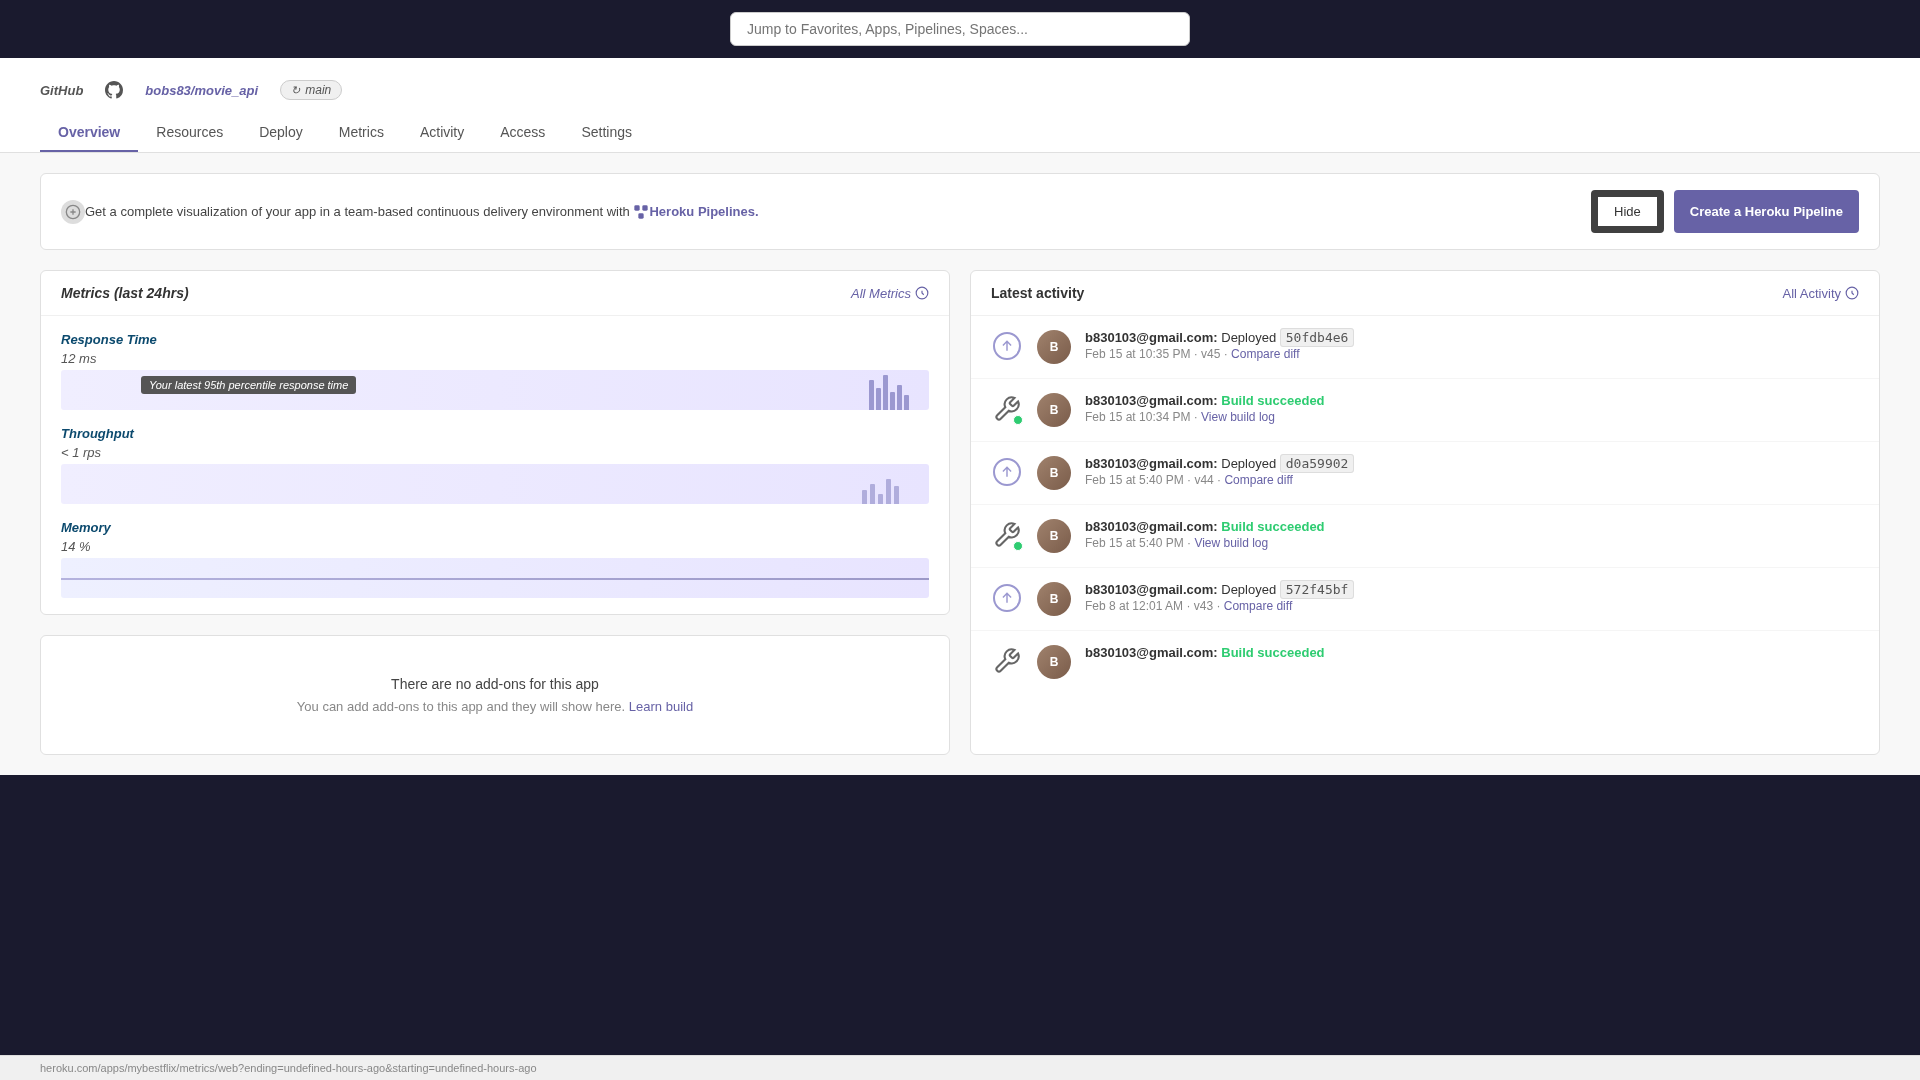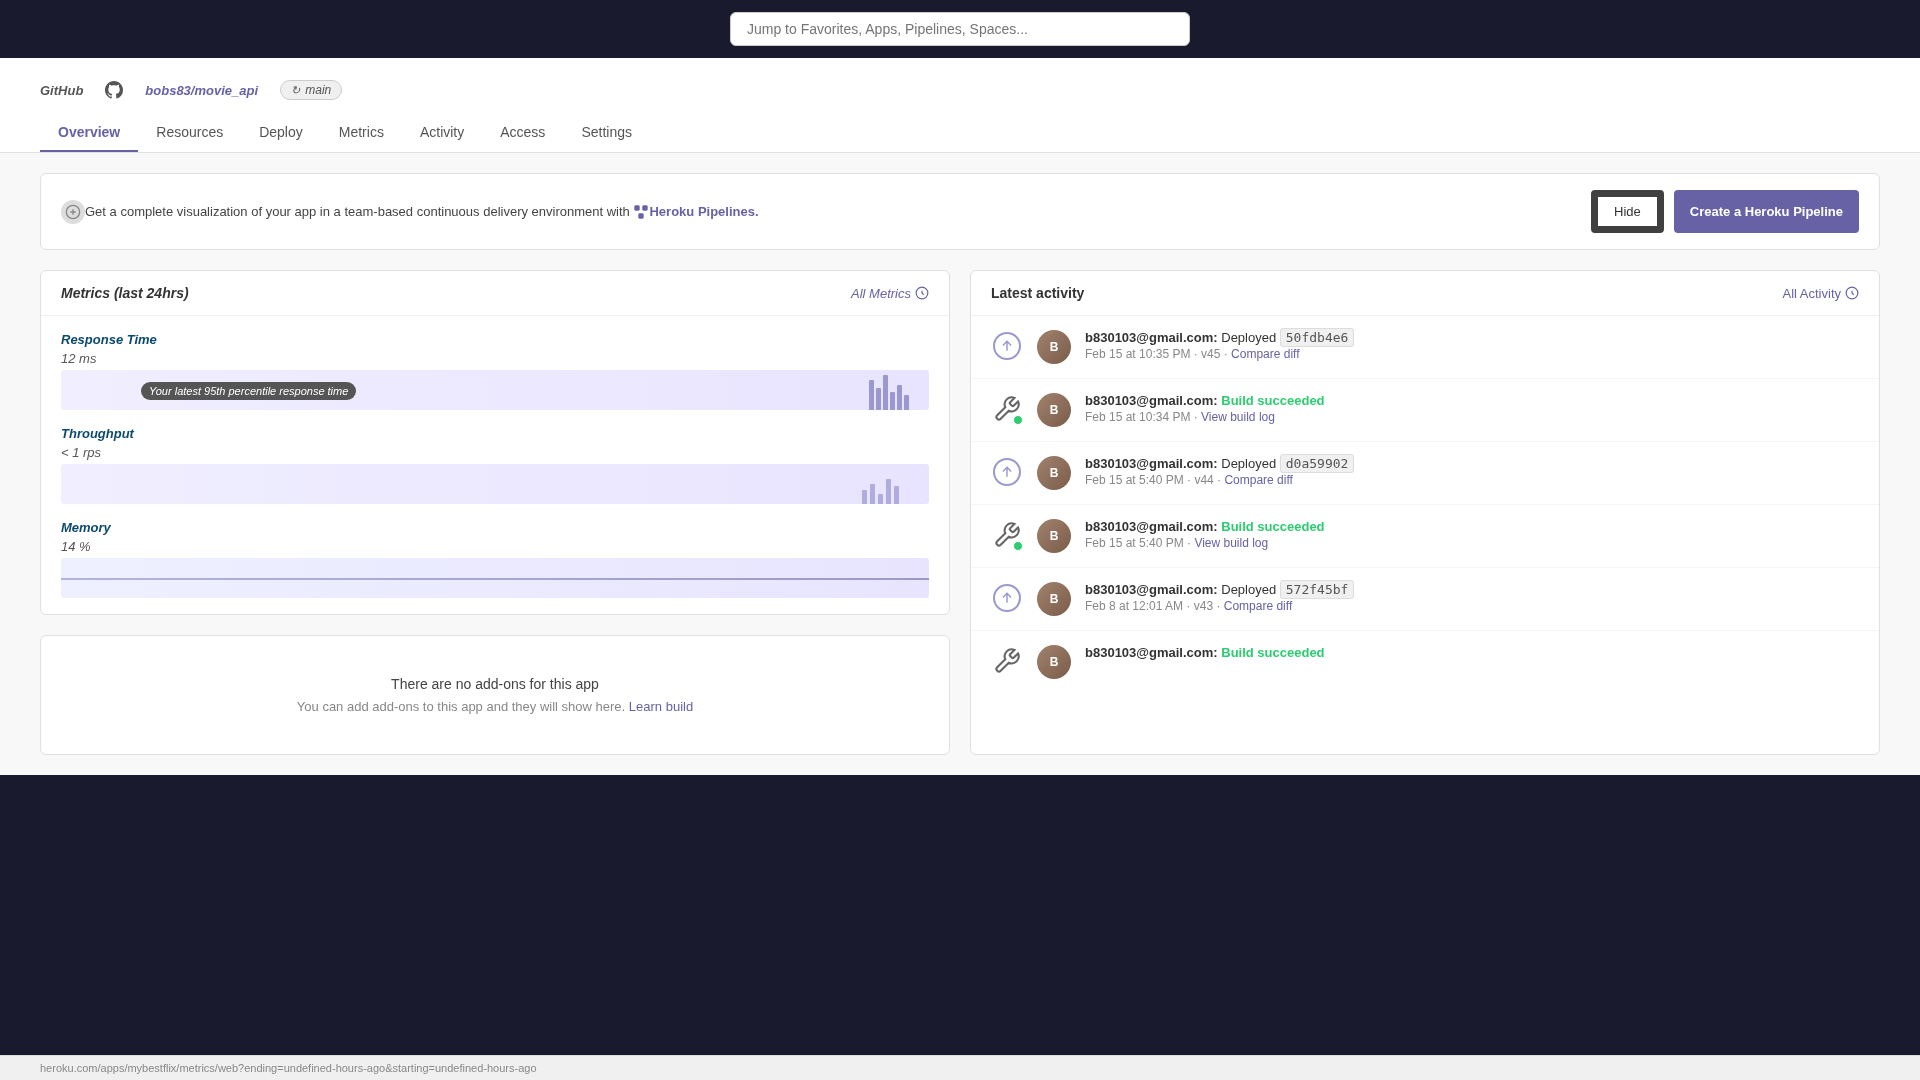--- a/index.html
+++ b/index.html
@@ -220,27 +220,27 @@
     }
 
     .bar {
       width: 5px;
       background: #9b98d0;
       border-radius: 1px 1px 0 0;
     }
 
     .tooltip-box {
       position: absolute;
-      top: 12px;
+      top: 6px;
       left: 80px;
       background: #555;
       color: #fff;
       font-size: 11px;
       padding: 3px 8px;
-      border-radius: 9px;
+      border-radius: 3px;
       white-space: nowrap;
     }
 
     .memory-chart {
       height: 40px;
       background: linear-gradient(to right, #eef0ff, #e8e4ff);
       border-radius: 3px;
       position: relative;
       overflow: hidden;
     }

